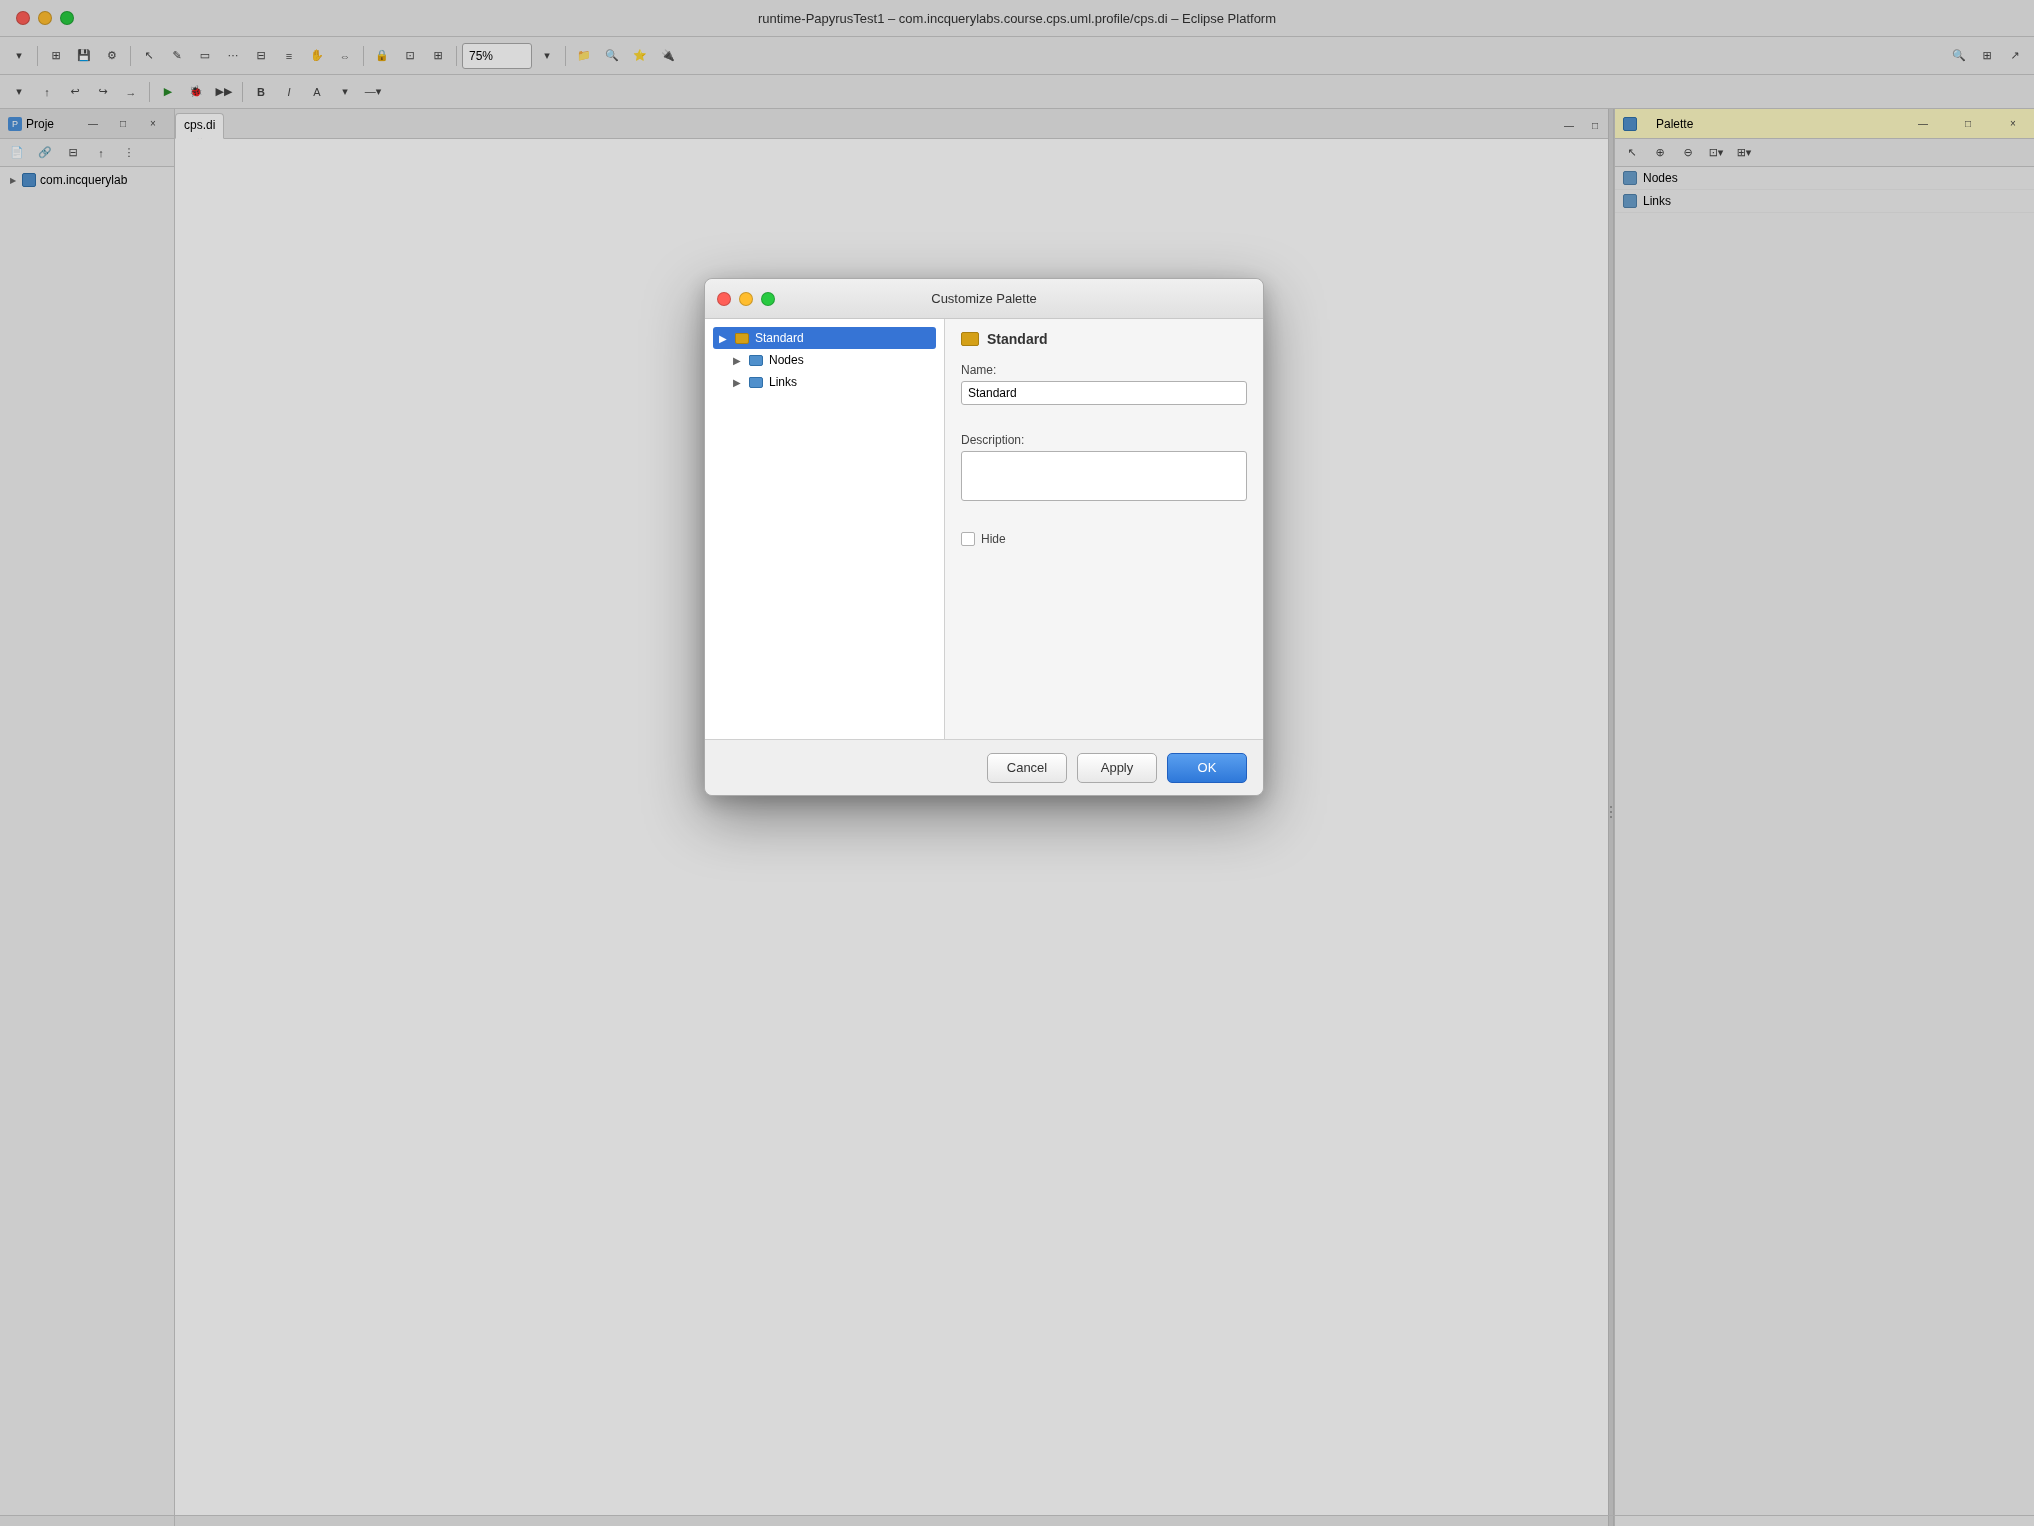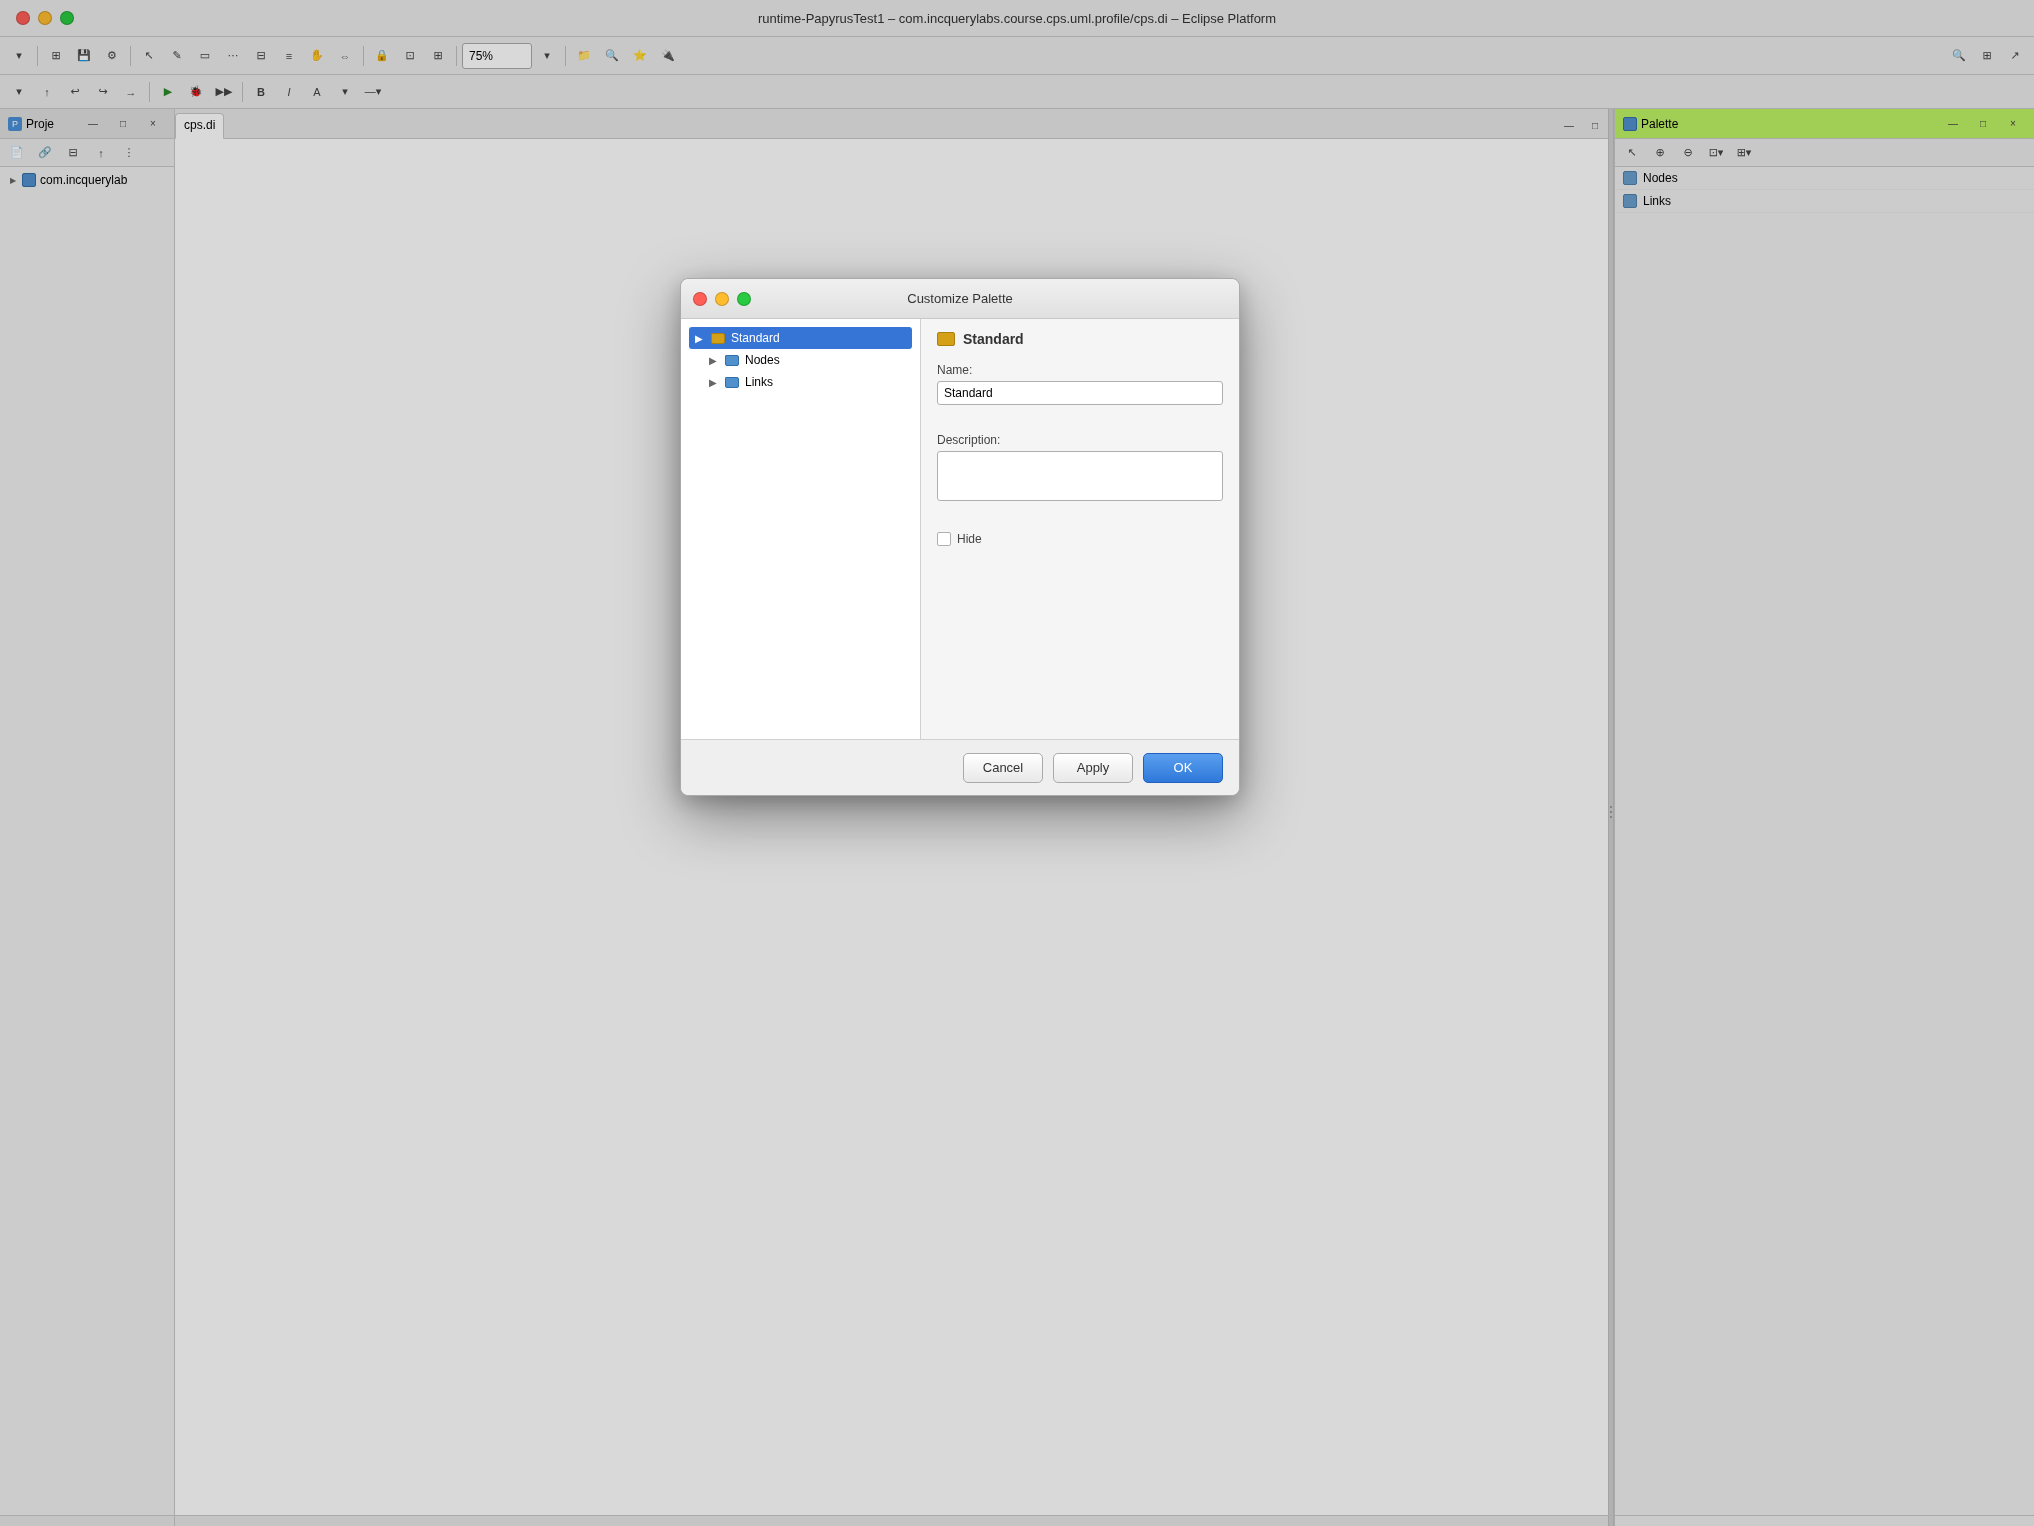--- a/index.html
+++ b/index.html
@@ -211,26 +211,26 @@
     
     .right-panel {
       width: 420px;
       background: #F0F0F0;
       border-left: 1px solid #C8C8C8;
       display: flex;
       flex-direction: column;
     }
     .palette-header {
       height: 30px;
-      background: #bef264;
+      background: #fef9c3;
       border-bottom: 1px solid #C8C8C8;
       display: flex;
       align-items: center;
       padding: 0 8px;
-      gap: 4px;
+      gap: 19px;
       font-size: 12px;
       font-weight: 500;
     }
     .palette-toolbar {
       height: 28px;
       background: #EBEBEB;
       border-bottom: 1px solid #C8C8C8;
       display: flex;
       align-items: center;
       padding: 0 4px;
@@ -283,21 +283,21 @@
       position: absolute;
       top: 0; left: 0; right: 0; bottom: 0;
       background: rgba(0,0,0,0.15);
       z-index: 100;
       display: flex;
       align-items: flex-start;
       justify-content: flex-start;
     }
     .dialog {
       position: absolute;
-      left: 680px;
+      left: 704px;
       top: 278px;
       width: 560px;
       background: #EFEFEF;
       border: 1px solid #AAAAAA;
       border-radius: 8px;
       box-shadow: 0 20px 60px rgba(0,0,0,0.4), 0 6px 20px rgba(0,0,0,0.2);
       display: flex;
       flex-direction: column;
       overflow: hidden;
     }

